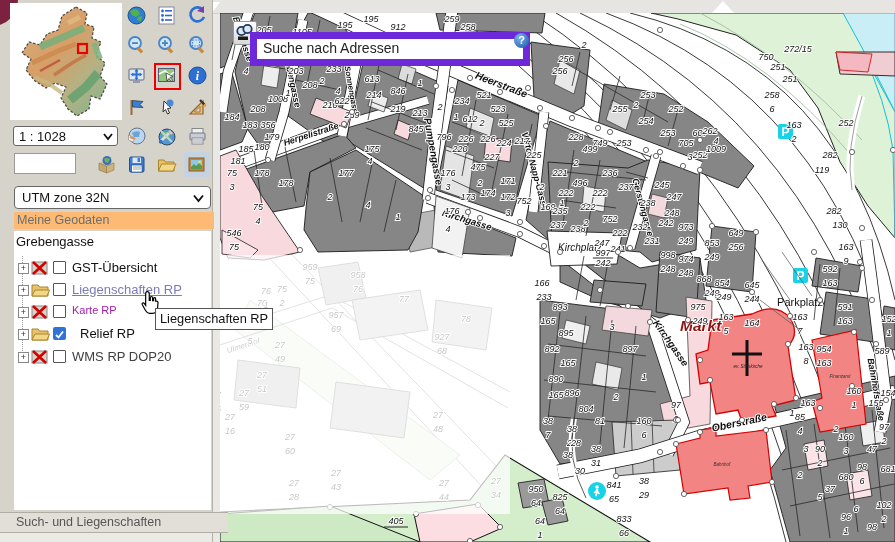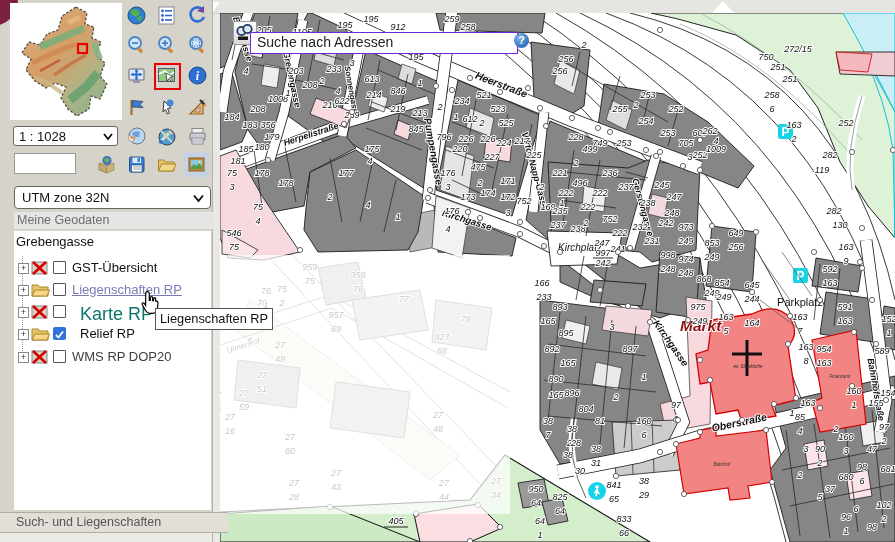--- a/index.html
+++ b/index.html
@@ -574,21 +574,21 @@
     <rect x="216" y="255" width="294" height="259" fill="rgba(255,255,255,0.72)"></rect>
   </svg>
 <div class="abs" style="left:233px;top:21px;width:22px;height:22px;background:linear-gradient(#fdfdfd,#d8d8d8);border:1px solid #999;border-radius:2px">
 <svg width="22" height="22" viewBox="0 0 22 22">
       <circle cx="7.5" cy="9" r="4.2" fill="#dce8f2" stroke="#223a66" stroke-width="1.8"></circle>
       <circle cx="13.5" cy="7" r="4.2" fill="#dce8f2" stroke="#223a66" stroke-width="1.8"></circle>
       <rect x="4" y="14.5" width="10" height="3.5" fill="#1a1a1a"></rect>
       <path d="M16,10 L19,13" stroke="#223a66" stroke-width="1.8"></path>
     </svg>
 </div>
-<div class="abs" style="left:250px;top:32px;width:260px;height:19px;background:#fff;border:1px solid #6d28d9;font-size:14px;color:#222;padding-top:1px;padding-left:6px">Suche nach Adressen</div>
+<div class="abs" style="left:250px;top:32px;width:260px;height:19px;background:#fff;border:7px solid #6d28d9;font-size:14px;color:#222;padding-top:1px;padding-left:6px">Suche nach Adressen</div>
 <div class="abs" style="left:514px;top:33px;width:15px;height:15px;border-radius:50%;background:radial-gradient(circle at 35% 30%,#7ab2e8,#1a55a8);color:#fff;font-size:11px;font-weight:bold;text-align:center;line-height:15px">?</div>
 <div class="abs" style="left:0;top:0;width:212px;height:542px;background:#d6d3cb;border-right:1px solid #b5b2aa"></div>
 <div class="abs" style="left:-14px;top:-16px;width:32px;height:42px;background:#7d2140;border-radius:0 0 26px 0"></div>
 <div class="abs" style="left:10px;top:3px;width:112px;height:117px;background:#fff">
 <svg width="112" height="117" viewBox="0 0 112 117">
 <defs>
         <linearGradient id="rp" x1="0" y1="0" x2="0.8" y2="1">
 <stop offset="0" stop-color="#d2b184"></stop>
           <stop offset="0.45" stop-color="#d89e66"></stop>
 <stop offset="0.75" stop-color="#b5b183"></stop>
@@ -718,21 +718,21 @@
       <path d="M5,13 L8,10 L10,12 L13,9 L16,12 L16,15 L5,15 Z" fill="#5a9a4e"></path>
       <circle cx="13.5" cy="8" r="1.3" fill="#f4e04a"></circle>
     </svg></div>
 <div class="abs" style="left:13px;top:126px;width:105px;height:20px;box-sizing:border-box;background:#fff;border:1px solid #666;border-radius:3px;font-size:13px;color:#111;padding-left:5px;line-height:19px">1 : 1028<svg style="position:absolute;right:4px;top:5px" width="10" height="9" viewBox="0 0 10 9">
       <path d="M1,2 L5,7 L9,2" fill="none" stroke="#111" stroke-width="1.8"></path>
     </svg></div>
 <div class="abs" style="left:14px;top:153px;width:60px;height:19px;background:#fff;border:1px solid #999"></div>
 <div class="abs" style="left:14px;top:186px;width:197px;height:23px;box-sizing:border-box;background:#fff;border:1px solid #666;border-radius:4px;font-size:13px;color:#111;padding-left:7px;line-height:22px">UTM zone 32N<svg style="position:absolute;right:6px;top:7px" width="11" height="9" viewBox="0 0 11 9">
       <path d="M1,1.5 L5.5,7 L10,1.5" fill="none" stroke="#111" stroke-width="1.9"></path>
     </svg></div>
-<div class="abs" style="left:14px;top:212px;width:197px;height:17px;background:#e5e5e5;color:#6e6e6e;font-size:12.5px;padding-left:3px;line-height:17px">Meine Geodaten</div>
+<div class="abs" style="left:14px;top:212px;width:197px;height:17px;background:#fdba74;color:#6e6e6e;font-size:12.5px;padding-left:3px;line-height:17px">Meine Geodaten</div>
 <div class="abs" style="left:14px;top:231px;width:197px;height:279px;background:#fff"></div>
 <div class="abs" style="left:16px;top:234px;width:193px;height:17px;color:#111;font-size:13px">Grebengasse</div>
 <div class="abs" style="left:22px;top:256px;width:0;height:103px;border-left:1px dotted #999"></div>
 <div class="abs" style="left:18px;top:263px;width:9px;height:9px;border:1px solid #888;background:#fff;font-size:9px;line-height:8px;text-align:center;color:#333">+</div>
 <div class="abs" style="left:31px;top:260px;width:19px;height:16px"><svg width="19" height="16">
       <rect x="1" y="2" width="15" height="12" fill="#d8d4c8" stroke="#888"></rect>
       <path d="M2,14 L15,2 M2,2 L15,14" stroke="#d40000" stroke-width="2.6"></path>
     </svg></div>
 <div class="abs" style="left:53px;top:261px;width:11px;height:11px;background:#fff;border:1.5px solid #555;border-radius:1px"></div>
 <div class="abs" style="left:72px;top:260px;font-size:13px;color:#111;white-space:nowrap">GST-Übersicht</div>
@@ -742,21 +742,21 @@
       <path d="M1,14 L4,8 L18.5,8 L16,14 Z" fill="#f4d689" stroke="#a8862e"></path>
     </svg></div>
 <div class="abs" style="left:53px;top:283px;width:11px;height:11px;background:#fff;border:1.5px solid #555;border-radius:1px"></div>
 <div class="abs" style="left:72px;top:282px;font-size:13px;color:#7b7bb8;text-decoration:underline;white-space:nowrap">Liegenschaften RP</div>
 <div class="abs" style="left:18px;top:307px;width:9px;height:9px;border:1px solid #888;background:#fff;font-size:9px;line-height:8px;text-align:center;color:#333">+</div>
 <div class="abs" style="left:31px;top:304px;width:19px;height:16px"><svg width="19" height="16">
       <rect x="1" y="2" width="15" height="12" fill="#d8d4c8" stroke="#888"></rect>
       <path d="M2,14 L15,2 M2,2 L15,14" stroke="#d40000" stroke-width="2.6"></path>
     </svg></div>
 <div class="abs" style="left:53px;top:305px;width:11px;height:11px;background:#fff;border:1.5px solid #555;border-radius:1px"></div>
-<div class="abs" style="left:80px;top:304px;font-size:18px;color:#0f766e;white-space:nowrap">Karte RP</div>
+<div class="abs" style="left:72px;top:304px;font-size:11px;color:#a21caf;white-space:nowrap">Karte RP</div>
 <div class="abs" style="left:18px;top:329px;width:9px;height:9px;border:1px solid #888;background:#fff;font-size:9px;line-height:8px;text-align:center;color:#333">+</div>
 <div class="abs" style="left:31px;top:326px;width:19px;height:16px"><svg width="19" height="16">
       <path d="M1,3 L7,3 L8.5,5 L17,5 L17,14 L1,14 Z" fill="#e8c268" stroke="#a8862e"></path>
       <path d="M1,14 L4,8 L18.5,8 L16,14 Z" fill="#f4d689" stroke="#a8862e"></path>
     </svg></div>
 <div class="abs" style="left:53px;top:327px;width:13px;height:13px;background:#2f72d8;border-radius:2px"><svg width="13" height="13">
       <path d="M3,7 L5.5,9.5 L10,3.5" stroke="#fff" stroke-width="1.8" fill="none"></path>
     </svg></div>
 <div class="abs" style="left:80px;top:326px;font-size:13px;color:#111;white-space:nowrap">Relief RP</div>
 <div class="abs" style="left:18px;top:352px;width:9px;height:9px;border:1px solid #888;background:#fff;font-size:9px;line-height:8px;text-align:center;color:#333">+</div>

